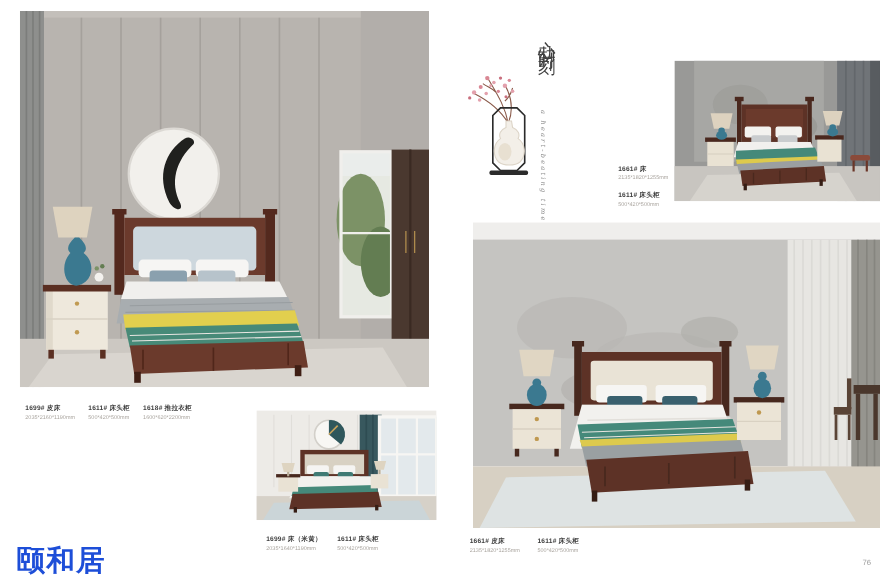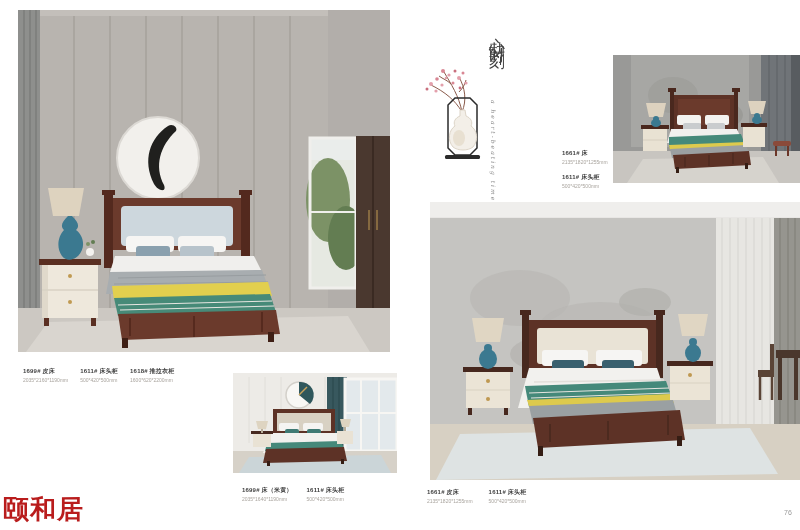--- a/index.html
+++ b/index.html
@@ -14,21 +14,21 @@
   .cap-name{font-size:6px;font-weight:700;color:#3f3f3f;letter-spacing:.2px;white-space:nowrap;}
   .cap-dims{font-size:5px;color:#a9a49e;margin-top:1px;white-space:nowrap;}
   
   .v-title{position:absolute;left:486px;top:24px;writing-mode:vertical-rl;text-orientation:upright;
            font-family:"DejaVu Serif","Liberation Serif",serif;font-size:16px;letter-spacing:5px;color:#3f3f3f;}
   .v-script{position:absolute;left:497px;top:100px;transform:rotate(90deg);transform-origin:left top;
             font-family:"DejaVu Serif","Liberation Serif",serif;font-style:italic;font-size:6px;color:#8d8d8d;
             white-space:nowrap;letter-spacing:2px;}
   .vase{position:absolute;left:415px;top:58px;}
   
-  .brand{position:absolute;left:3px;top:495px;font-size:26px;font-weight:600;color:#b91c1c;letter-spacing:1px;line-height:1.1;}
+  .brand{position:absolute;left:15px;top:495px;font-size:26px;font-weight:600;color:#1d4ed8;letter-spacing:1px;line-height:1.1;}
   .pageno{position:absolute;left:784px;top:509px;font-size:7px;color:#999;}
 </style>
 </head>
 <body>
 
 <div class="page">
 
   <div class="photo" style="left:18px;top:10px;width:372px;height:342px;">
     <svg viewBox="0 0 372 342" width="372" height="342" preserveAspectRatio="none">
       <g>

